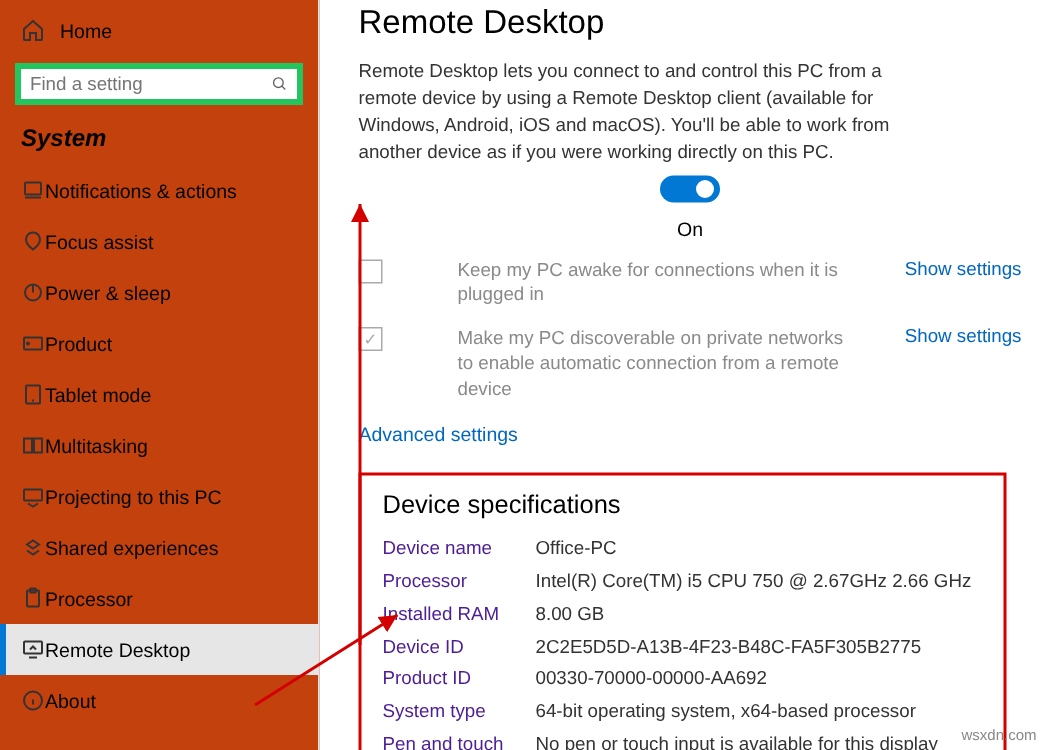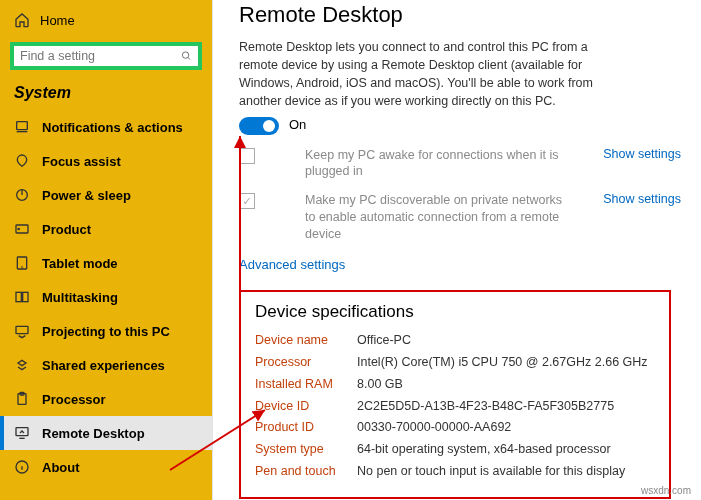--- a/index.html
+++ b/index.html
@@ -1,42 +1,42 @@
 <!DOCTYPE html>
 <html><head>
 <meta charset="utf-8">
 <style>
 * { box-sizing: border-box; margin: 0; padding: 0; }
 body { font-family: "Segoe UI", Tahoma, sans-serif; font-size: 13px; color: #000; background: #fff; width: 701px; height: 500px; overflow: hidden; position: relative; }
 .app { display: flex; height: 100%; }
-.sidebar { width: 213px; background: #eab308; border-right: 1px solid #e5e5e5; padding: 6px 0 0 0; }
+.sidebar { width: 213px; background: #c2410c; border-right: 1px solid #e5e5e5; padding: 6px 0 0 0; }
 .home-row { display: flex; align-items: center; padding: 6px 14px; gap: 10px; cursor: pointer; }
 .home-row .icon { width: 16px; height: 16px; }
 .search-box { margin: 8px 10px 10px 10px; border: 4px solid #22c55e; height: 28px; display: flex; align-items: center; justify-content: space-between; padding: 0 6px; background: #fff; }
 .search-box input { border: none; outline: none; flex: 1; font-size: 12.5px; color: #666; background: transparent; }
 .system-label { font-weight: 600; padding: 4px 14px 8px; font-size: 16px; font-style: italic; }
-.nav-item { display: flex; align-items: center; gap: 12px; padding: 9px 14px; cursor: pointer; font-size: 13px; font-weight: bold; }
+.nav-item { display: flex; align-items: center; padding: 9px 14px; cursor: pointer; font-size: 13px; }
 .nav-item .icon { width: 16px; height: 16px; color: #333; }
 .nav-item.selected { border-left: 4px solid #0078d4; padding-left: 10px; background: #e6e6e6; }
 .main { flex: 1; padding: 2px 20px 10px 26px; overflow: hidden; position: relative; }
 .page-title { font-size: 22px; font-weight: 400; margin-bottom: 10px; }
 .desc { font-size: 12.5px; color: #333; line-height: 1.45; max-width: 380px; }
 .enable-label { margin-top: 14px; font-size: 13px; }
-.toggle-row { display: flex; align-items: flex-start; gap: 10px; margin-top: 6px; }
+.toggle-row { display: flex; align-items: center; gap: 10px; margin-top: 6px; flex-direction: column; }
 .toggle { width: 40px; height: 18px; border-radius: 9px; background: #0078d4; position: relative; cursor: pointer; }
 .toggle .knob { position: absolute; width: 12px; height: 12px; background: #fff; border-radius: 50%; top: 3px; right: 4px; }
 .option-row { display: flex; align-items: flex-start; gap: 8px; margin-top: 12px; font-size: 12.5px; }
 .option-row .chk { width: 16px; height: 16px; border: 1px solid #aaa; flex-shrink: 0; display: flex; align-items: center; justify-content: center; font-size: 11px; color: #aaa; margin-top: 1px; }
 .option-row .txt { color: #8a8a8a; max-width: 260px; line-height: 1.35; margin-left: 42px; }
 .option-row .link { color: #0067c0; margin-left: auto; cursor: pointer; white-space: nowrap; padding-left: 18px; }
 .adv-link { color: #0067c0; margin-top: 14px; display: inline-block; cursor: pointer; font-size: 13px; }
 .dev-spec-box { border: 2px solid #d40000; margin-top: 18px; padding: 10px 14px 12px; max-width: 432px; position: relative; }
 .dev-title { font-size: 17px; font-weight: 400; margin-bottom: 10px; }
 .spec-row { display: flex; font-size: 12.5px; margin-bottom: 5px; line-height: 1.35; }
-.spec-row .k { width: 102px; color: #c2410c; }
+.spec-row .k { width: 102px; color: #4c1d95; }
 .spec-row .v { color: #333; flex: 1; }
 .watermark { position: absolute; bottom: 4px; right: 10px; font-size: 10px; color: #888; }
 svg.arrow { position: absolute; pointer-events: none; z-index: 5; }
 </style>
 </head>
 <body>
 
 <div class="app">
   <div class="sidebar">
     <div class="home-row">

